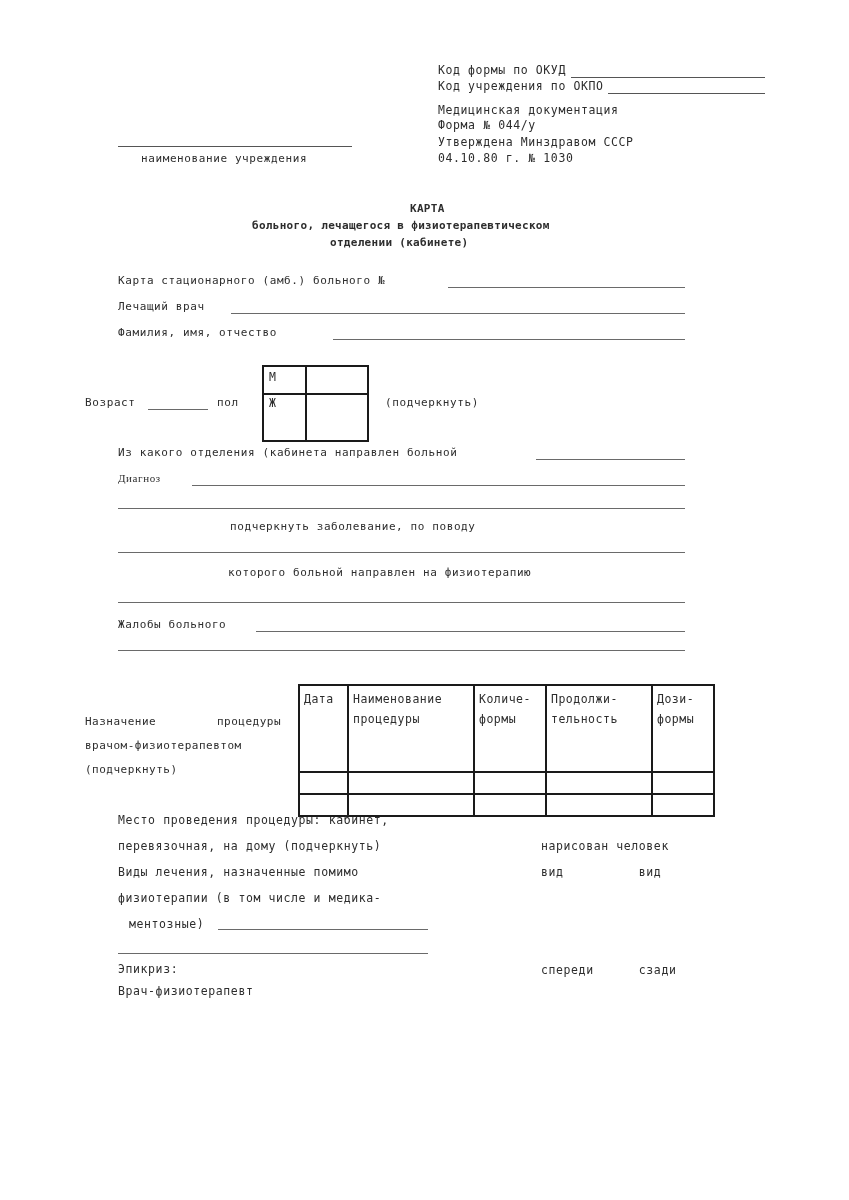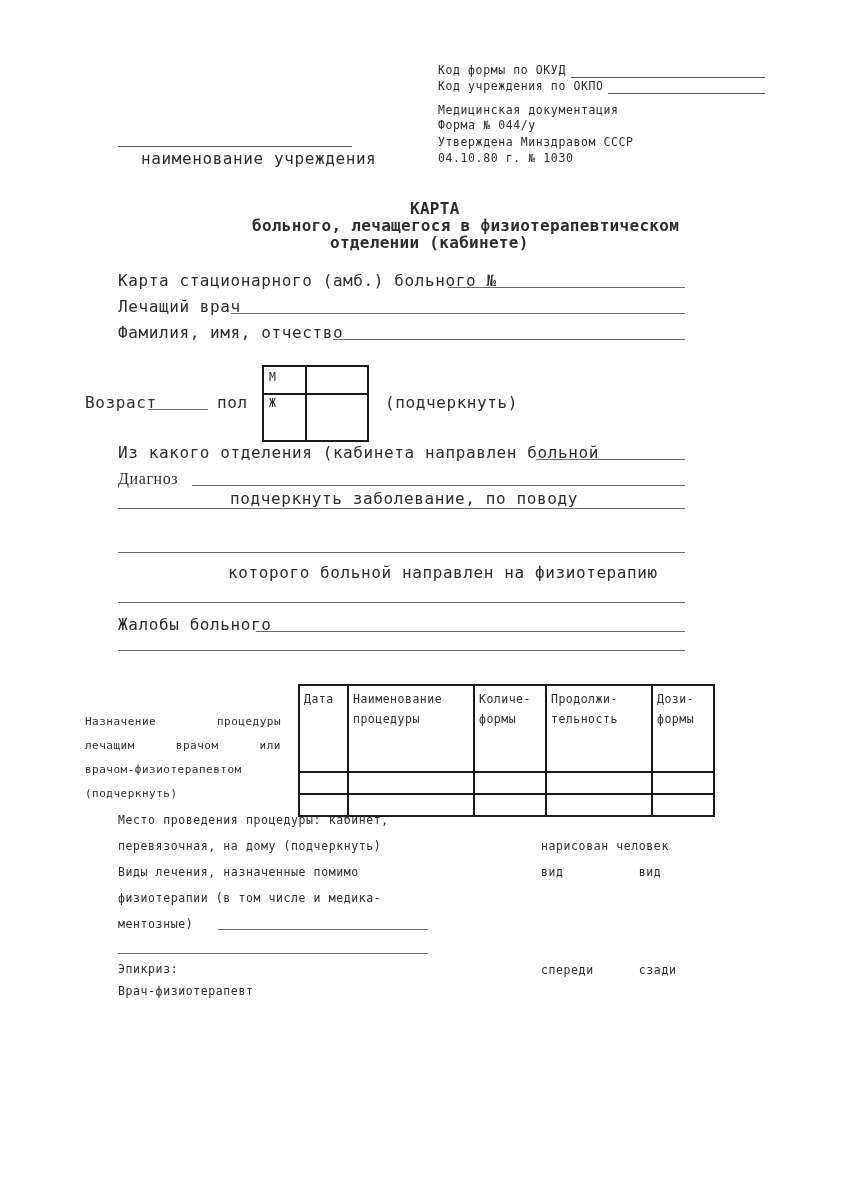--- a/index.html
+++ b/index.html
@@ -16,21 +16,21 @@
     position: relative;
     width: 849px;
     height: 1200px;
     background: #ffffff;
     overflow: hidden;
   }
   
   .t {
     position: absolute;
     white-space: pre;
-    font-size: 16px;
+    font-size: 11px;
     line-height: 13px;
     letter-spacing: 0.6px;
     color: #2d2d2d;
   }
   .t.bold {
     font-weight: bold;
     letter-spacing: 0.3px;
   }
   
   .rule {
@@ -164,33 +164,32 @@
 
   <div class="t" style="left:385px; top:396px;">(подчеркнуть)</div>
 
   <div class="t" style="left:118px; top:446px;">Из какого отделения (кабинета направлен больной</div>
   <div class="rule light" style="left:536px; top:459px; width:149px;"></div>
 
   <div class="t" style="left:118px; top:472px;font-family:Liberation Serif, serif;">Диагноз</div>
   <div class="rule light" style="left:192px; top:485px; width:493px;"></div>
 
   <div class="rule light" style="left:118px; top:508px; width:567px;"></div>
-  <div class="t" style="left:230px; top:492px;text-align:center;">подчеркнуть заболевание, по поводу</div>
+  <div class="t" style="left:230px; top:520px;text-align:center;">подчеркнуть заболевание, по поводу</div>
 
   <div class="rule light" style="left:118px; top:552px; width:567px;"></div>
   <div class="t" style="left:192px; top:566px;margin-left:36px;">которого больной направлен на физиотерапию</div>
 
   <div class="rule light" style="left:118px; top:602px; width:567px;"></div>
   <div class="t" style="left:118px; top:618px;">Жалобы больного</div>
   <div class="rule light" style="left:256px; top:631px; width:429px;"></div>
   <div class="rule light" style="left:118px; top:650px; width:567px;"></div>
 
   <div class="just" style="left:85px; top:710px; width:196px;">
     <span class="j">Назначение процедуры</span>
-    <span class="j">лечащим врачом или</span>
     <span>врачом-физиотерапевтом</span>
     <span>(подчеркнуть)</span>
   </div>
 
   <table class="ptable" style="left:298px; top:684px; width:415px;">
     <colgroup>
       <col style="width:49px;">
       <col style="width:126px;">
       <col style="width:72px;">
       <col style="width:106px;">
@@ -224,21 +223,21 @@
         <td></td>
         <td></td>
       </tr>
     </tbody>
   </table>
 
   <div class="blk-line" style="left:118px; top:814px;">Место проведения процедуры: кабинет,</div>
   <div class="blk-line" style="left:118px; top:840px;">перевязочная, на дому (подчеркнуть)</div>
   <div class="blk-line" style="left:118px; top:866px;">Виды лечения, назначенные помимо</div>
   <div class="blk-line" style="left:118px; top:892px;">физиотерапии (в том числе и медика-</div>
-  <div class="blk-line" style="left:118px; top:918px;">ментозные)</div>
+  <div class="blk-line" style="left:129px; top:918px;">ментозные)</div>
   <div class="rule light" style="left:218px; top:929px; width:210px;"></div>
   <div class="rule light" style="left:118px; top:953px; width:310px;"></div>
 
   <div class="blk-line" style="left:541px; top:840px;">нарисован человек</div>
   <div class="blk-line" style="left:541px; top:866px;">вид          вид</div>
   <div class="blk-line" style="left:541px; top:945px;margin-top:19px;">спереди      сзади</div>
 
   <div class="blk-line" style="left:118px; top:963px;">Эпикриз:</div>
   <div class="blk-line" style="left:118px; top:985px;">Врач-физиотерапевт</div>
 

